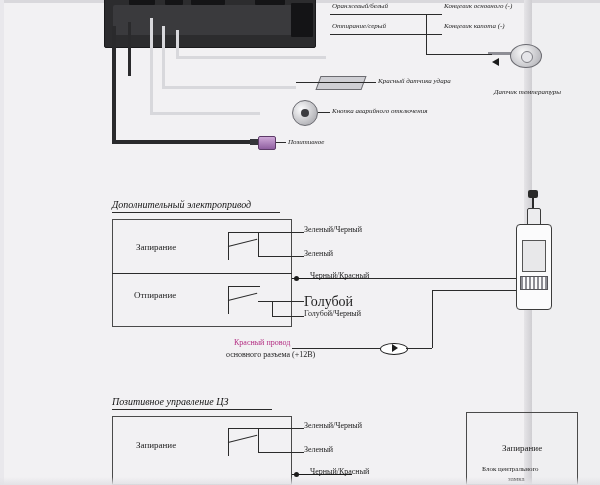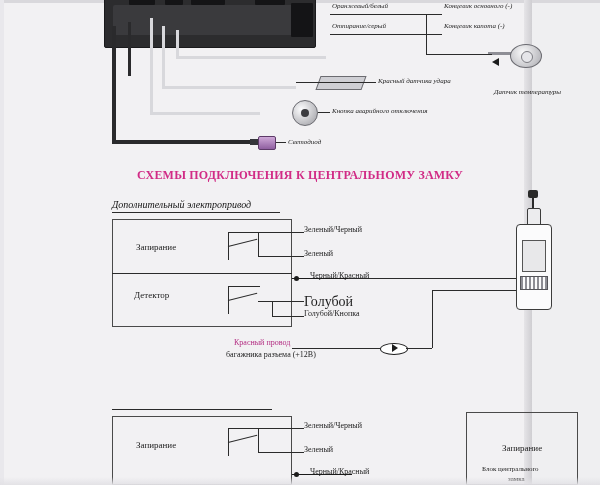--- a/index.html
+++ b/index.html
@@ -185,32 +185,31 @@
   <div class="line hline" style="left:318px;top:112px;width:12px;"></div>
   <div class="line hline" style="left:276px;top:142px;width:10px;"></div>
 
   <div class="lbl lbl-i" style="left:332px;top:2px;">Оранжевый/белый</div>
   <div class="lbl lbl-i" style="left:332px;top:22px;">Отпирание/серый</div>
   <div class="lbl lbl-i" style="left:444px;top:2px;">Концевик основного (-)</div>
   <div class="lbl lbl-i" style="left:444px;top:22px;">Концевик капота (-)</div>
   <div class="lbl lbl-i" style="left:494px;top:72px;text-align:left;width:60px;margin-top:16px;">Датчик температуры</div>
   <div class="lbl lbl-i" style="left:378px;top:77px;">Красный датчика удара</div>
   <div class="lbl lbl-i" style="left:332px;top:107px;">Кнопка аварийного отключения</div>
-  <div class="lbl lbl-i" style="left:288px;top:138px;">Светодиод</div>
-
-  <div class="section-title">СХЕМЫ ПОДКЛЮЧЕНИЯ К ЦЕНТРАЛЬНОМУ ЗАМКУ</div>
+  <div class="lbl lbl-i" style="left:288px;top:138px;">Позитивное</div>
+
 
   <div class="sub-head" style="left:112px;top:199px;text-align:center;">Дополнительный электропривод</div>
   <div class="sub-underline" style="left:112px;top:212px;width:168px;"></div>
 
   <div class="box frame" style="left:112px;top:219px;width:180px;height:108px;"></div>
   <div class="line hline" style="left:112px;top:273px;width:180px;"></div>
 
   <div class="lbl" style="left:136px;top:242px;font-size:9px;">Запирание</div>
-  <div class="lbl" style="left:134px;top:290px;font-size:9px;">Детектор</div>
+  <div class="lbl" style="left:134px;top:290px;font-size:9px;">Отпирание</div>
 
   <div class="line vline" style="left:228px;top:232px;height:28px;"></div>
   <div class="line hline" style="left:228px;top:232px;width:32px;"></div>
   <div class="line" style="left:228px;top:246px;width:30px;height:1px;transform:rotate(-14deg);transform-origin:left center;"></div>
   <div class="line hline" style="left:258px;top:232px;width:46px;"></div>
   <div class="line vline" style="left:258px;top:232px;height:24px;"></div>
   <div class="line hline" style="left:258px;top:256px;width:46px;"></div>
 
   <div class="line vline" style="left:228px;top:286px;height:28px;"></div>
   <div class="line hline" style="left:228px;top:286px;width:32px;"></div>
@@ -223,35 +222,36 @@
   <div class="node" style="left:294px;top:276px;"></div>
 
   <div class="line hline" style="left:292px;top:348px;width:88px;"></div>
   <div class="diode" style="left:380px;top:343px;"></div>
   <div class="line hline" style="left:406px;top:348px;width:26px;"></div>
   <div class="line vline" style="left:432px;top:290px;height:58px;"></div>
   <div class="line hline" style="left:432px;top:290px;width:84px;"></div>
   <div class="line hline" style="left:348px;top:278px;width:168px;"></div>
 
   <div class="lbl" style="left:234px;top:338px;font-size:8px;color:#b32c82;">Красный провод</div>
-  <div class="lbl" style="left:226px;top:350px;font-size:8px;">багажника разъема (+12В)</div>
+  <div class="lbl" style="left:226px;top:350px;font-size:8px;">основного разъема (+12В)</div>
 
   <div class="lbl" style="left:304px;top:225px;font-size:8px;">Зеленый/Черный</div>
   <div class="lbl" style="left:304px;top:249px;font-size:8px;">Зеленый</div>
   <div class="lbl" style="left:310px;top:271px;font-size:8px;">Черный/Красный</div>
   <div class="lbl" style="left:304px;top:294px;font-size:14px;">Голубой</div>
-  <div class="lbl" style="left:304px;top:309px;font-size:8px;">Голубой/Кнопка</div>
+  <div class="lbl" style="left:304px;top:309px;font-size:8px;">Голубой/Черный</div>
 
   <div class="actuator-tip"></div>
   <div class="actuator-rod"></div>
   <div class="actuator-cap"></div>
   <div class="actuator-body"></div>
   <div class="actuator-slot"></div>
   <div class="actuator-coil"></div>
 
+  <div class="sub-head" style="left:112px;top:396px;">Позитивное управление ЦЗ</div>
   <div class="sub-underline" style="left:112px;top:409px;width:160px;"></div>
 
   <div class="box frame" style="left:112px;top:416px;width:180px;height:69px;"></div>
   <div class="lbl" style="left:136px;top:440px;font-size:9px;">Запирание</div>
 
   <div class="line vline" style="left:228px;top:428px;height:28px;"></div>
   <div class="line hline" style="left:228px;top:428px;width:32px;"></div>
   <div class="line" style="left:228px;top:442px;width:30px;height:1px;transform:rotate(-14deg);transform-origin:left center;"></div>
   <div class="line hline" style="left:258px;top:428px;width:46px;"></div>
   <div class="line vline" style="left:258px;top:428px;height:24px;"></div>

